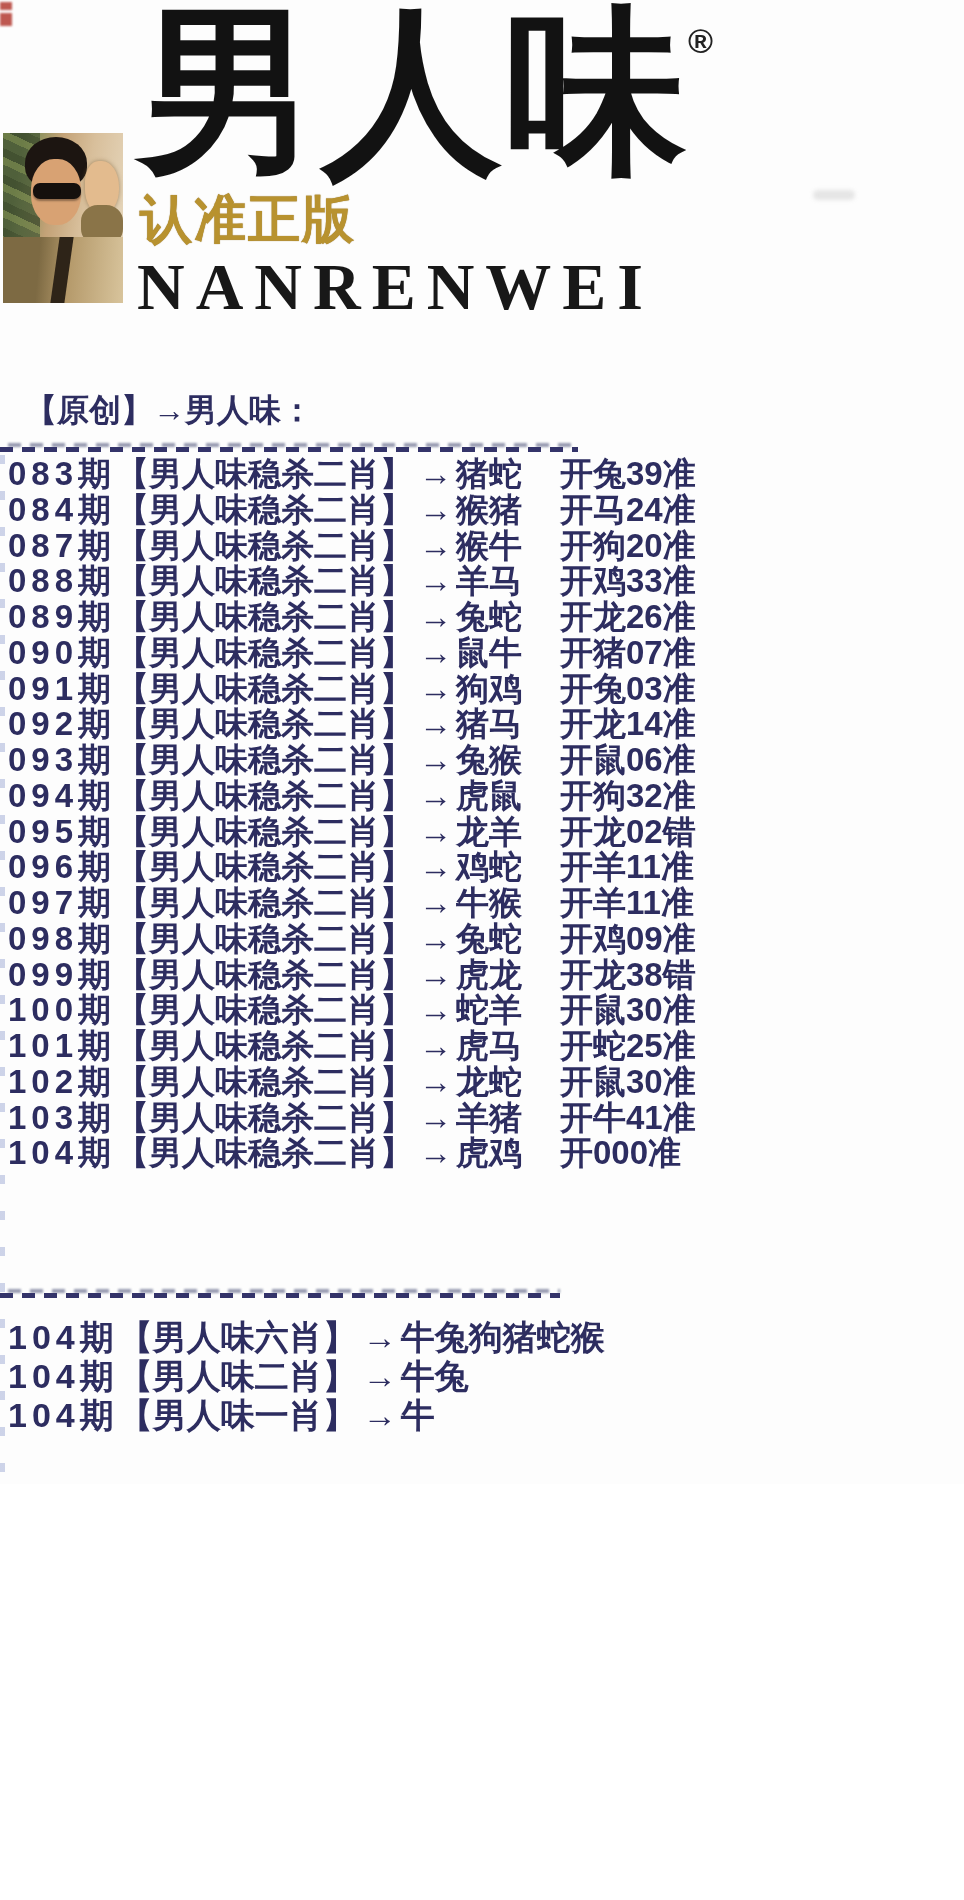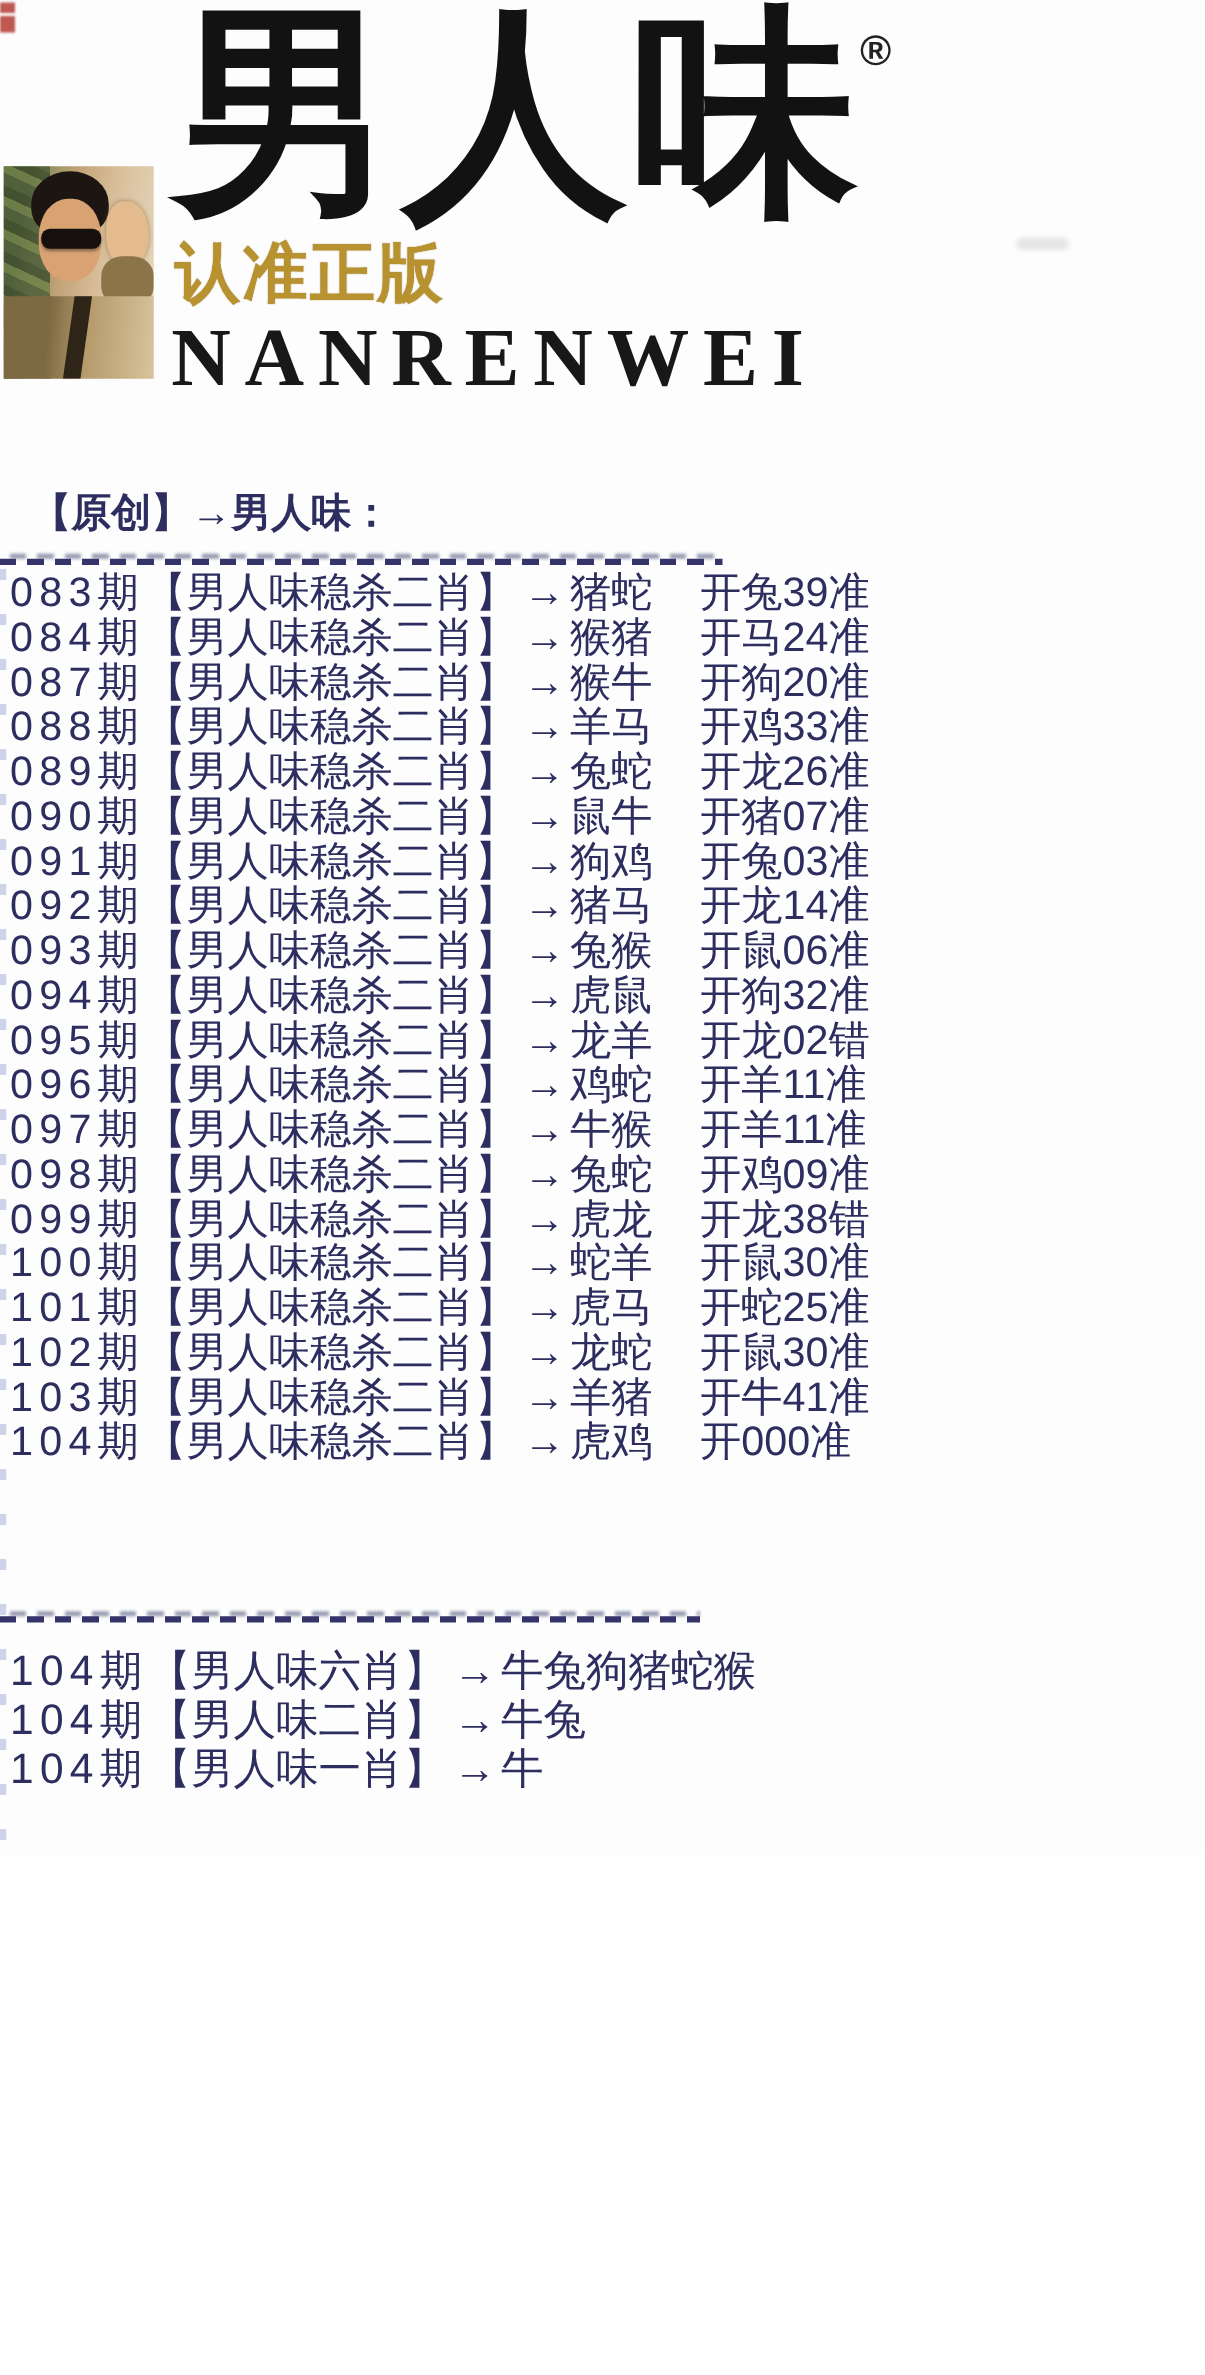--- a/index.html
+++ b/index.html
@@ -53,21 +53,21 @@
     filter:blur(1.1px);}
   .dash::after{content:"";position:absolute;left:0;right:0;top:4px;height:5px;
     background:repeating-linear-gradient(90deg,#34346a 0 13px,transparent 13px 22px);
     filter:blur(.4px);}
   .dash-top{left:0;top:443px;width:578px;}
   .dash-mid{left:0;top:1289px;width:560px;}
   .dash-footer{left:0;top:1831px;width:550px;}
   .edge-ticks{position:absolute;left:0;top:455px;width:5px;height:1420px;opacity:.55;
     background:repeating-linear-gradient(180deg,rgba(95,115,185,.55) 0 9px,transparent 9px 36px);}
   .records{position:absolute;left:8px;top:456px;width:940px;}
-  .row{position:relative;height:35.75px;line-height:35.75px;font-size:33px;font-weight:400;
+  .row{position:relative;height:35.75px;line-height:35.75px;font-size:33px;font-weight:700;
     color:#2d2d60;white-space:nowrap;}
   .row .period{letter-spacing:5px;}
   .row .arrow{margin:0 4px 0 6px;}
   .row .result{position:absolute;left:552px;top:0;}
   .finals{position:absolute;left:8px;top:1318px;width:940px;}
   .finals .row{height:39px;line-height:39px;font-size:34px;}
   .footer-note{position:absolute;left:-8px;top:1854px;
     font-size:35px;line-height:42px;font-weight:700;letter-spacing:1px;
     color:#4f4f6d;white-space:nowrap;filter:blur(.3px);}
   

